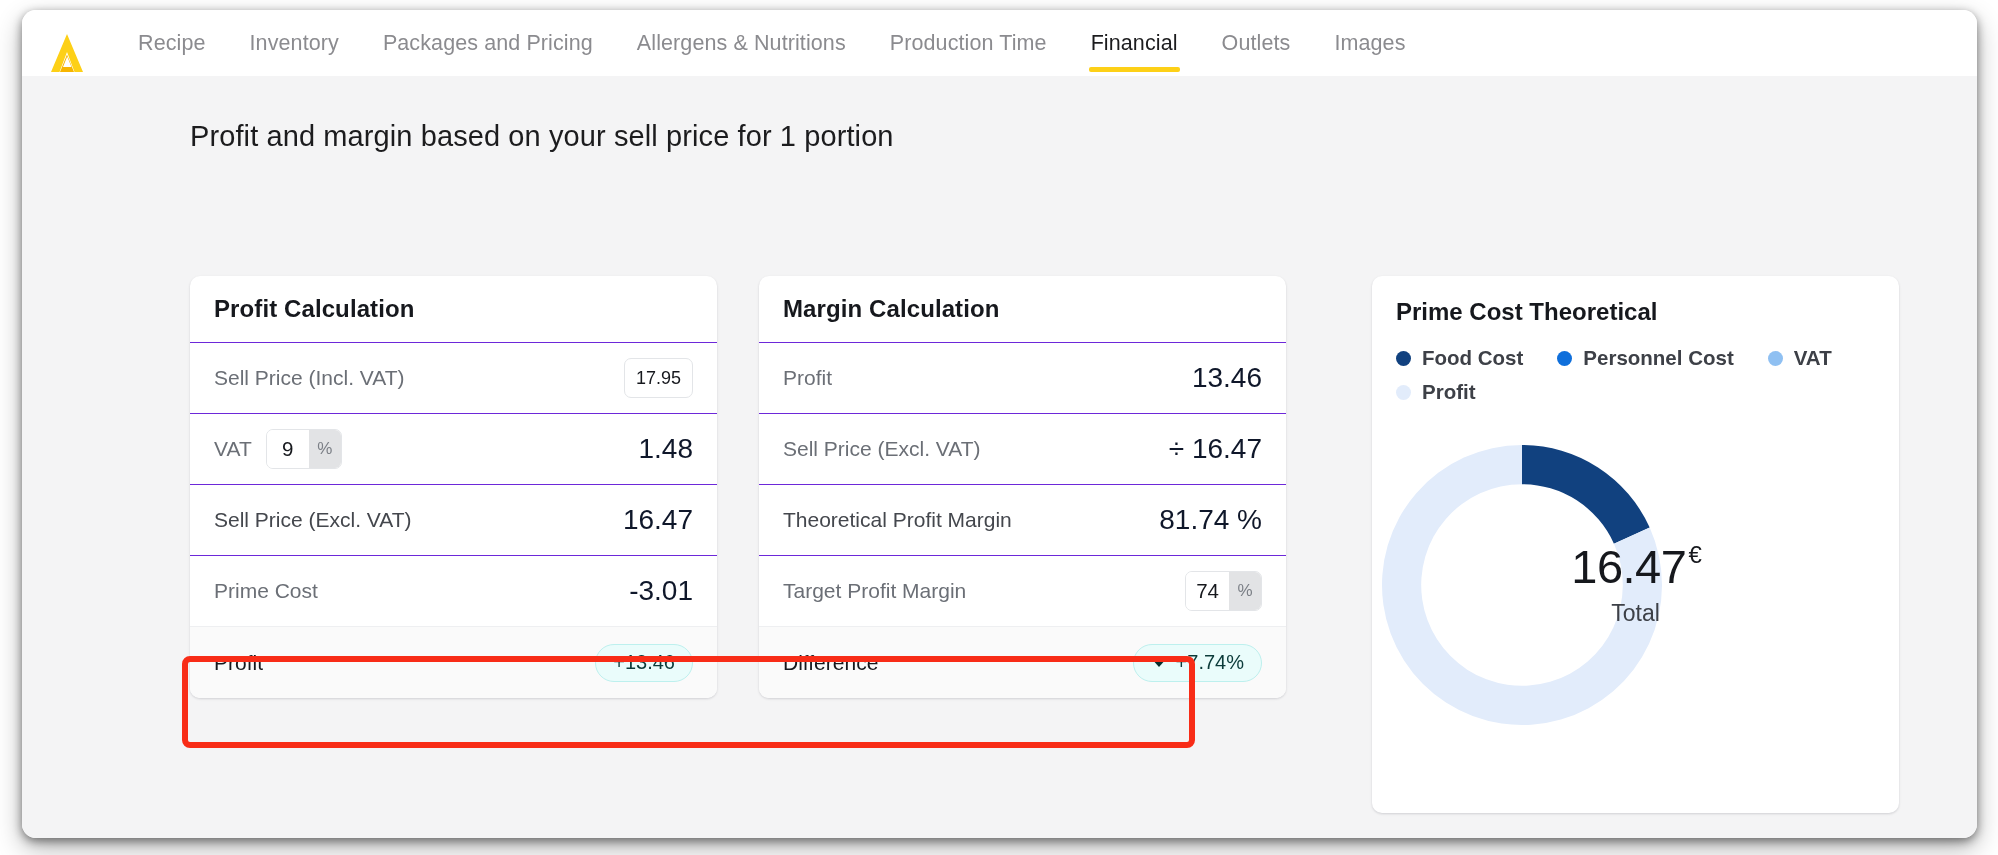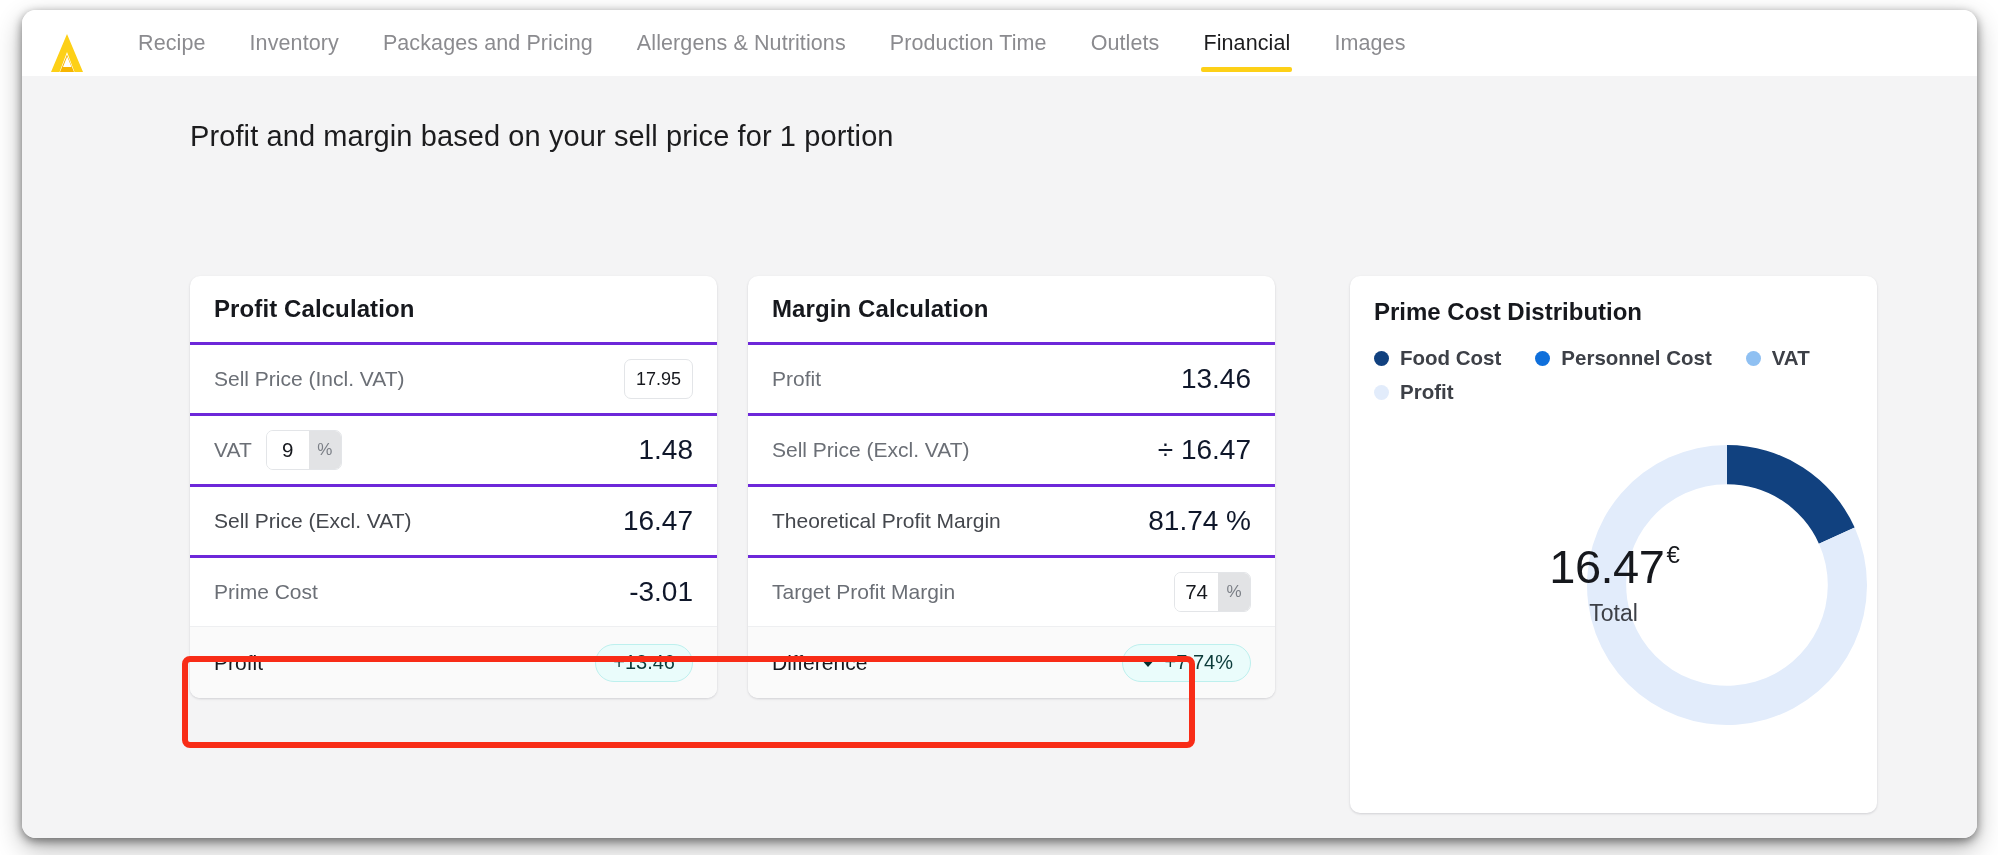--- a/index.html
+++ b/index.html
@@ -85,21 +85,21 @@
     letter-spacing: 0.1px;
   }
 
   #cards-row {
     position: absolute;
     left: 168px;
     top: 200px;
     right: 0;
     display: flex;
     align-items: flex-start;
-    gap: 31px;
+    gap: 42px;
   }
 
   .calc-card {
     width: 527px;
     background: #ffffff;
     border-radius: 10px;
     box-shadow: 0 1px 3px rgba(16,24,40,0.10), 0 1px 2px rgba(16,24,40,0.06);
     overflow: hidden;
   }
   .card-head {
@@ -111,21 +111,21 @@
     font-weight: 700;
     color: #16181d;
     letter-spacing: 0.1px;
   }
   .calc-row {
     height: 71px;
     display: flex;
     align-items: center;
     justify-content: space-between;
     padding: 0 24px;
-    border-top: 3px solid #6d28d9;
+    border-top: 1px solid #6d28d9;
   }
   .row-label {
     font-size: 21px;
     color: #44474d;
     display: flex;
     align-items: center;
     gap: 14px;
     white-space: nowrap;
   }
   .row-label.dim { color: #6b6f76; }
@@ -262,21 +262,21 @@
     flex: 0 0 auto;
   }
 
   #donut-wrap {
     position: relative;
     width: 100%;
     height: 330px;
     margin-top: 16px;
     display: flex;
     align-items: center;
-    justify-content: flex-end;
+    justify-content: flex-start;
   }
   #donut-svg { display: block; }
   #donut-center {
     position: absolute;
     left: 50%; top: 50%;
     transform: translate(-50%, -50%);
     text-align: center;
     pointer-events: none;
   }
   #donut-amount {
@@ -310,22 +310,22 @@
       <path d="M23 4 L39 42 L30.5 42 L23 22 L15.5 42 L7 42 Z" fill="#fdd017"></path>
       <path d="M23 24.5 L30 42 L16 42 Z" fill="#f7b500"></path>
       <path d="M23.2 26.5 L27.5 37 L19 37 Z" fill="#ffffff"></path>
     </svg>
     <div id="nav-tabs">
         <div class="nav-tab">Recipe</div>
         <div class="nav-tab">Inventory</div>
         <div class="nav-tab">Packages and Pricing</div>
         <div class="nav-tab">Allergens &amp; Nutritions</div>
         <div class="nav-tab">Production Time</div>
+        <div class="nav-tab active">Financial</div>
         <div class="nav-tab">Outlets</div>
-        <div class="nav-tab active">Financial</div>
         <div class="nav-tab">Images</div>
       </div>
   </div>
 
   <div id="page-body">
 
     <div id="page-title">Profit and margin based on your sell price for 1 portion</div>
 
     <div id="cards-row">
 
@@ -395,21 +395,21 @@
         <div class="calc-row summary">
           <span class="row-label">Difference</span>
           <span class="pill">
             <span class="tri-down"></span>
             <span>+7.74%</span>
           </span>
         </div>
       </div>
 
       <div id="chart-card">
-        <div id="chart-title">Prime Cost Distribution</div>
+        <div id="chart-title">Prime Cost Theoretical</div>
 
         <div id="legend">
             <div class="legend-item">
               <span class="legend-dot" style="background: rgb(17, 65, 127);"></span>
               <span>Food Cost</span>
             </div>
             <div class="legend-item">
               <span class="legend-dot" style="background: rgb(15, 111, 219);"></span>
               <span>Personnel Cost</span>
             </div>

